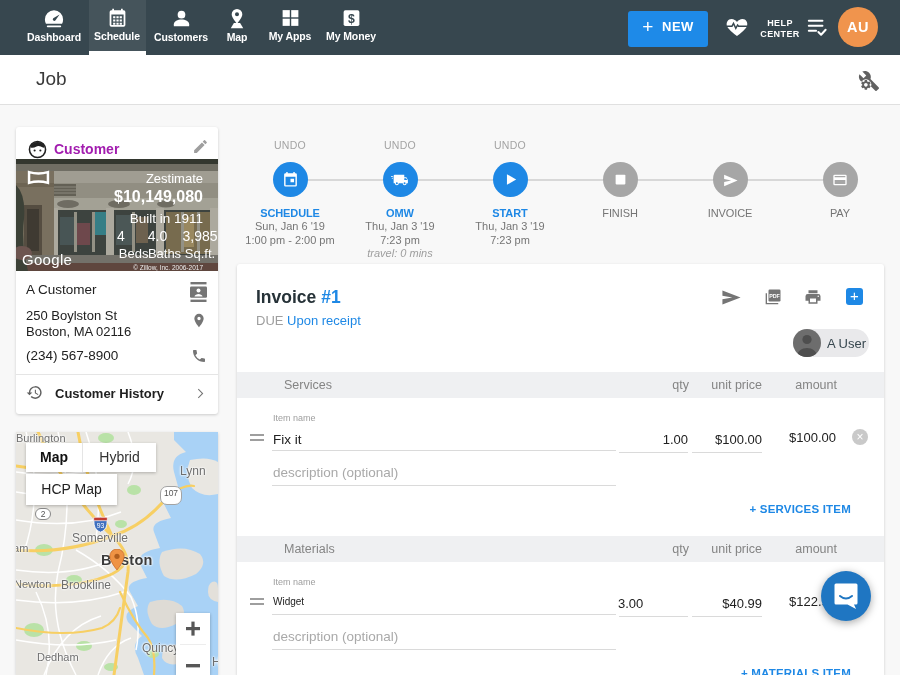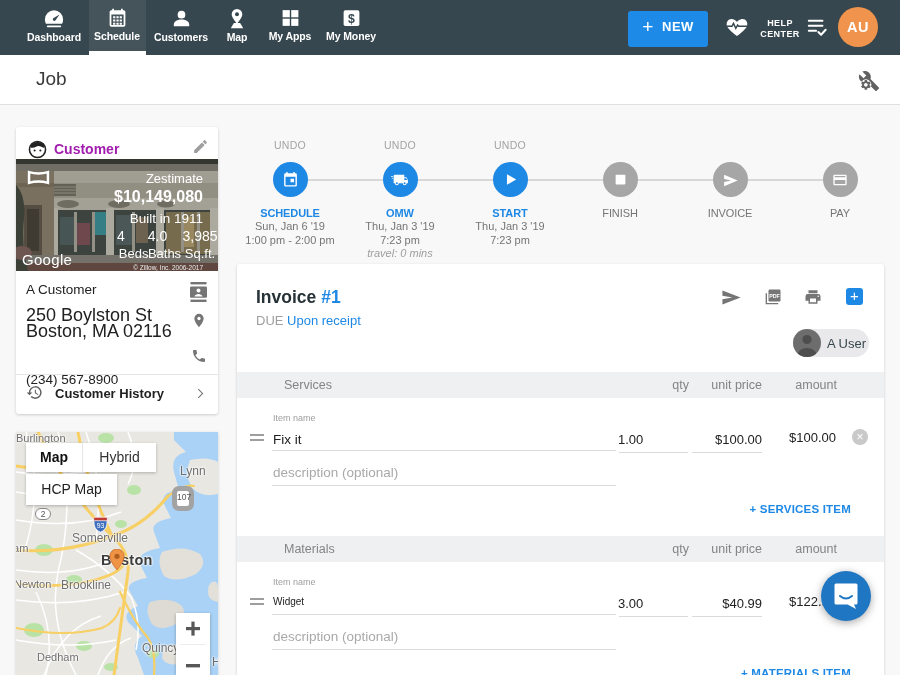--- a/index.html
+++ b/index.html
@@ -195,25 +195,25 @@
   </div>
 
   <div class="abs" style="left:10px;top:155px;font-size:13.5px;color:#212121;">A Customer</div>
   <svg class="abs" style="left:174px;top:155px;" width="17" height="20" viewBox="0 0 17 20" fill="#757575">
       <rect x="0.5" y="0" width="16" height="2.4"></rect>
       <rect x="0" y="4.6" width="17" height="11.2" rx="1.2"></rect>
       <circle cx="8.5" cy="8.6" r="2" fill="#fff"></circle>
       <path d="M4.5 14.6c0-1.8 2.6-2.7 4-2.7s4 .9 4 2.7z" fill="#fff"></path>
       <rect x="0.5" y="17.6" width="16" height="2.4"></rect>
     </svg>
-  <div class="abs" style="left:10px;top:181px;font-size:18px;color:#212121;line-height:15.5px;">250 Boylston St<br>Boston, MA 02116</div>
+  <div class="abs" style="left:10px;top:181px;font-size:13px;color:#212121;line-height:15.5px;">250 Boylston St<br>Boston, MA 02116</div>
   <svg class="abs" style="left:175px;top:184px;" width="16" height="19" viewBox="0 0 24 24" fill="#757575">
       <path d="M12 2a7 7 0 0 0-7 7c0 5.2 7 13 7 13s7-7.8 7-13a7 7 0 0 0-7-7zm0 9.5a2.5 2.5 0 1 1 0-5 2.5 2.5 0 0 1 0 5z"></path>
     </svg>
-  <div class="abs" style="left:10px;top:221px;font-size:13.5px;color:#212121;margin-top:24px;">(234) 567-8900</div>
+  <div class="abs" style="left:10px;top:221px;font-size:13.5px;color:#212121;">(234) 567-8900</div>
   <svg class="abs" style="left:175px;top:221px;" width="16" height="16" viewBox="0 0 24 24" fill="#757575">
       <path d="M6.6 10.8a15 15 0 0 0 6.6 6.6l2.2-2.2c.3-.3.7-.4 1-.2 1.1.4 2.3.6 3.6.6.6 0 1 .4 1 1V20c0 .6-.4 1-1 1A17 17 0 0 1 3 4c0-.6.4-1 1-1h3.5c.6 0 1 .4 1 1 0 1.2.2 2.4.6 3.6.1.3 0 .7-.2 1l-2.3 2.2z"></path>
     </svg>
   <div class="abs" style="left:0;top:247px;width:202px;border-top:1px solid #e5e5e5;"></div>
   <svg class="abs" style="left:10px;top:257px;" width="17" height="17" viewBox="0 0 24 24" fill="#616161">
       <path d="M13 3a9 9 0 0 0-9 9H1l3.9 3.9L9 12H6a7 7 0 1 1 7 7 7 7 0 0 1-5-2.1L6.6 18.3A9 9 0 1 0 13 3z"></path>
       <path d="M12.5 8v5l4.3 2.5.7-1.2-3.5-2.1V8z"></path>
     </svg>
   <div class="abs" style="left:39px;top:259px;font-size:13px;font-weight:bold;color:#212121;">Customer History</div>
   <svg class="abs" style="left:178px;top:260px;" width="13" height="13" viewBox="0 0 24 24" fill="#757575">
@@ -283,21 +283,21 @@
   <div class="mlbl" style="left:0px;top:0px;">Burlington</div>
   <div class="mlbl" style="left:164px;top:32px;font-size:12px;">Lynn</div>
   <div class="mlbl" style="left:-9px;top:110px;">ham</div>
   <div class="mlbl" style="left:56px;top:99px;font-size:12px;">Somerville</div>
   <div class="mlbl" style="left:85px;top:120px;font-size:14.5px;font-weight:bold;color:#3c3c3c;letter-spacing:0.3px;">Boston</div>
   <div class="mlbl" style="left:45px;top:146px;font-size:12px;">Brookline</div>
   <div class="mlbl" style="left:-2px;top:146px;">Newton</div>
   <div class="mlbl" style="left:21px;top:219px;">Dedham</div>
   <div class="mlbl" style="left:126px;top:209px;font-size:12px;">Quincy</div>
 
-  <div class="abs" style="left:144px;top:54px;width:22px;height:25px;background:#fff;border:5px solid #a3a3a3;border-radius:7px;font-size:8.5px;color:#555;text-align:center;line-height:12px;z-index:2;margin-left:12px;">107</div>
+  <div class="abs" style="left:144px;top:54px;width:22px;height:19px;background:#fff;border:1px solid #a3a3a3;border-radius:7px;font-size:8.5px;color:#555;text-align:center;line-height:12px;z-index:2;">107</div>
   <div class="abs" style="left:19px;top:76px;width:16px;height:12px;background:#fff;border:1px solid #888;border-radius:6px;font-size:8.5px;color:#555;text-align:center;line-height:11px;z-index:2;">2</div>
   <svg class="abs" style="left:76px;top:84px;z-index:2;" width="17" height="17" viewBox="0 0 20 20">
       <path d="M10 1 C12 2.5 16 3 18 2.5 L17.5 10 C17 15 13 18 10 19 C7 18 3 15 2.5 10 L2 2.5 C4 3 8 2.5 10 1z" fill="#3e6fbe" stroke="#fff" stroke-width="1"></path>
       <rect x="2" y="1.5" width="16" height="4" rx="1" fill="#c23b31" stroke="#fff" stroke-width="0.8"></rect>
       <text x="10" y="14" font-size="8" fill="#fff" text-anchor="middle" font-family="Liberation Sans">93</text>
     </svg>
 
   <svg class="abs" style="left:93px;top:117px;z-index:2;" width="16" height="22" viewBox="0 0 16 22">
       <path d="M8 0 a7.2 7.2 0 0 1 7.2 7.2 C15.2 12.5 8 21 8 21 S0.8 12.5 0.8 7.2 A7.2 7.2 0 0 1 8 0z" fill="#ef9344" stroke="#c96c28" stroke-width="0.8"></path>
       <circle cx="8" cy="7.3" r="2.6" fill="#b05e1e"></circle>
@@ -430,21 +430,21 @@
     <div class="collbl" style="left:455px;width:70px;text-align:right;">unit price</div>
     <div class="collbl" style="left:530px;width:70px;text-align:right;">amount</div>
   </div>
   <div class="itemlbl" style="top:149px;">Item name</div>
   <div class="abs" style="left:13px;top:170px;width:14px;">
       <div style="border-top:2px solid #9e9e9e;margin-bottom:3px;"></div>
       <div style="border-top:2px solid #9e9e9e;"></div>
     </div>
   <div class="abs" style="left:36px;top:168px;font-size:13.5px;color:#212121;">Fix it</div>
   <div class="fieldline" style="left:35px;top:186px;width:344px;"></div>
-  <div class="abs" style="left:381px;top:168px;width:70px;text-align:left;font-size:13px;color:#212121;">1.00</div>
+  <div class="abs" style="left:381px;top:168px;width:70px;text-align:right;font-size:13px;color:#212121;">1.00</div>
   <div class="fieldline" style="left:382px;top:188px;width:69px;"></div>
   <div class="abs" style="left:455px;top:168px;width:70px;text-align:right;font-size:13px;color:#212121;">$100.00</div>
   <div class="fieldline" style="left:455px;top:188px;width:70px;"></div>
   <div class="abs" style="left:529px;top:166px;width:70px;text-align:right;font-size:13px;color:#212121;">$100.00</div>
   <div class="abs" style="left:615px;top:165px;width:16px;height:16px;border-radius:50%;background:#c9c9c9;color:#fff;text-align:center;line-height:16px;font-size:12px;">×</div>
   <div class="abs" style="left:36px;top:201px;font-size:13.5px;color:#a9a9a9;">description (optional)</div>
   <div class="fieldline" style="left:35px;top:221px;width:344px;"></div>
   <div class="bluelink" style="left:430px;top:239px;width:184px;text-align:right;">+ SERVICES ITEM</div>
 
   <div class="secbar" style="top:272px;">

